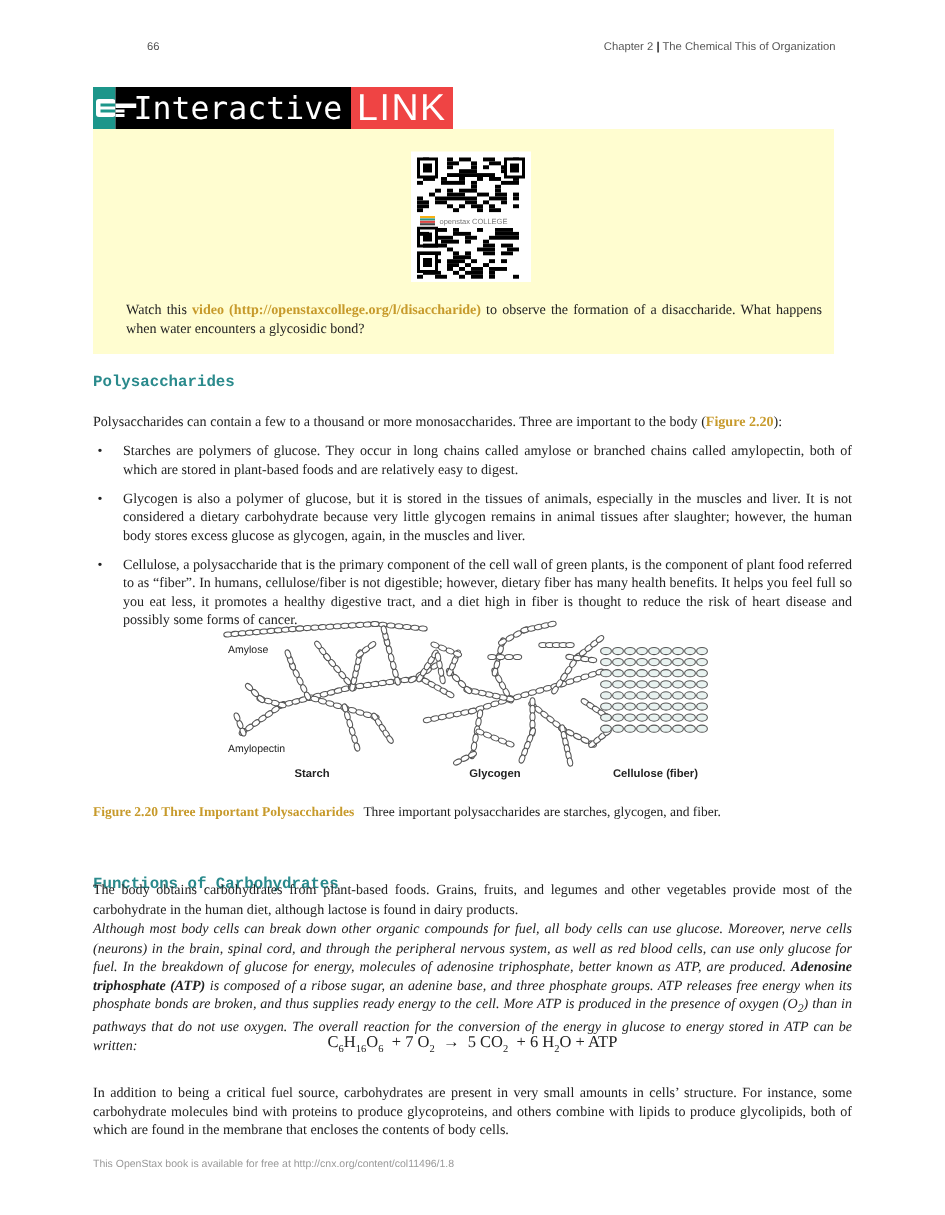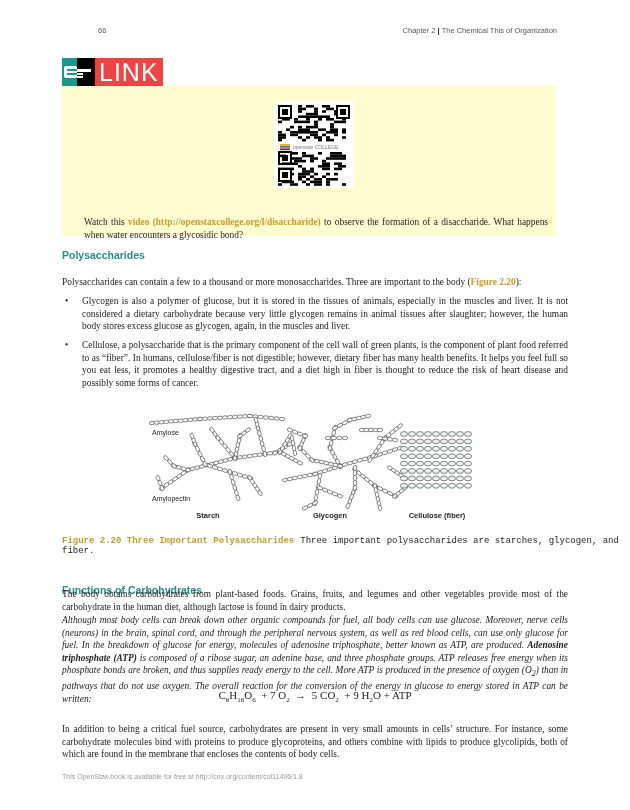--- a/index.html
+++ b/index.html
@@ -9,34 +9,34 @@
   .hdr .bar { font-weight: bold; color: #222; }
 
   .il-banner { left: 62px; top: 58px; height: 28px; display: flex; }
   .il-hand { width: 15px; height: 28px; background: #1c968a; display:flex; align-items:center; justify-content:center; }
   .il-black { background: #000; color: #fff; font-family: "DejaVu Sans Mono", monospace; font-size: 21px; height: 28px; line-height: 28px; padding: 0 6px 0 12px; position: relative; }
   .il-black .handglyph { position:absolute; left:-14px; top:0; width:28px; height:28px; }
   .il-link { background: #ef4444; color: #fff; font-family: "Liberation Sans", sans-serif; font-size: 25px; height: 28px; line-height: 29px; padding: 0 4px; letter-spacing: 1px; }
 
   .il-box { left: 62px; top: 86px; width: 494px; height: 150px; background: #fffdd0; }
   .qr { left: 274px; top: 101px; width: 80px; height: 87px; background: #fff; }
-  .il-text { left: 84px; top: 216px; width: 464px; font-size: 9.4px; line-height: 13px; text-align: justify; }
+  .il-text { left: 84px; top: 201px; width: 464px; font-size: 9.4px; line-height: 13px; text-align: justify; }
   .link { color: #c79a2b; font-weight: bold; }
 
-  .h2 { font-family: Liberation Sans, sans-serif; font-size: 10.5px; font-weight: bold; color: #2a8a8c; }
+  .h2 { font-family: Liberation Mono, monospace; font-size: 10.5px; font-weight: bold; color: #2a8a8c; }
   .p { font-size: 9.4px; line-height: 12.5px; text-align: justify; margin-top: 10px; }
   ul.bullets { margin: 0; padding: 0; list-style: none; }
   ul.bullets li { position: relative; padding-left: 20px; margin-bottom: 6.5px; }
   ul.bullets li::before { content: "•"; position: absolute; left: 3px; top: 0; }
 
   .fig { left: 140px; top: 408px; width: 360px; height: 116px; }
   .figlbl { font-family: "Liberation Sans", sans-serif; font-size: 7px; fill: #222; }
   .figttl { font-family: "Liberation Sans", sans-serif; font-size: 7.5px; font-weight: bold; fill: #222; }
 
-  .caption { left: 62px; top: 536px; font-family: Liberation Mono, monospace; font-size: 9px; }
+  .caption { left: 62px; top: 536px; font-family: Liberation Serif, serif; font-size: 9px; }
   .caption .cap-title { color: #c79a2b; font-weight: bold; margin-right: 6px; }
 
   .equation { left: 62px; width: 506px; text-align: center; top: 689px; font-family: "Liberation Serif", serif; font-size: 11px; }
   .equation sub { font-size: 7px; }
 
   .footer { left: 62px; top: 773px; font-family: "Liberation Sans", sans-serif; font-size: 7px; color: #999; }
 </style>
 </head>
 <body>
 
@@ -54,20 +54,21 @@
         <rect x="5" y="11" width="10" height="2" fill="#1c968a"></rect>
         <rect x="5" y="15" width="10" height="2" fill="#1c968a"></rect>
       </svg>
   </div>
   <div class="il-black">
     <svg class="handglyph" viewBox="0 0 28 28">
         <rect x="14" y="11" width="14" height="3" fill="#fff"></rect>
         <rect x="14" y="15" width="6" height="2" fill="#fff"></rect>
         <rect x="14" y="18" width="6" height="2" fill="#fff"></rect>
       </svg>
+    <span>Interactive</span>
   </div>
   <div class="il-link">LINK</div>
 </div>
 
 <div class="abs il-box"></div>
 
 <div class="abs qr">
   <svg id="qr-svg" width="80" height="87" viewBox="0 0 80 87">
       <rect x="8" y="4" width="4" height="2.6" fill="#000"></rect>
       <rect x="24" y="4" width="4" height="2.6" fill="#000"></rect>
@@ -289,20 +290,21 @@
 <div class="abs il-text">
   <span>Watch this </span><span class="link">video (http://openstaxcollege.org/l/disaccharide)</span><span> to observe the formation of a disaccharide. What happens when water encounters a glycosidic bond?</span>
 </div>
 
 <div class="abs h2" style="left:62px; top:249px;">Polysaccharides</div>
 <div class="abs p" style="left:62px; top:266px; width:506px;">
   <span>Polysaccharides can contain a few to a thousand or more monosaccharides. Three are important to the body (</span><span class="link">Figure 2.20</span><span>):</span>
 </div>
 <div class="abs p" style="left:62px; top:285px; width:506px;">
   <ul class="bullets">
+    <li>Starches are polymers of glucose. They occur in long chains called amylose or branched chains called amylopectin, both of which are stored in plant-based foods and are relatively easy to digest.</li>
     <li>Glycogen is also a polymer of glucose, but it is stored in the tissues of animals, especially in the muscles and liver. It is not considered a dietary carbohydrate because very little glycogen remains in animal tissues after slaughter; however, the human body stores excess glucose as glycogen, again, in the muscles and liver.</li>
     <li>Cellulose, a polysaccharide that is the primary component of the cell wall of green plants, is the component of plant food referred to as “fiber”. In humans, cellulose/fiber is not digestible; however, dietary fiber has many health benefits. It helps you feel full so you eat less, it promotes a healthy digestive tract, and a diet high in fiber is thought to reduce the risk of heart disease and possibly some forms of cancer.</li>
   </ul>
 </div>
 
 <div class="abs fig">
   <svg id="fig-svg" width="360" height="116" viewBox="0 0 360 116">
     <g id="fig-chains">
         <ellipse cx="12" cy="15" rx="2.8" ry="1.7" fill="#fff" stroke="#555" stroke-width="0.7" transform="rotate(-4.763641690726177 12 15)"></ellipse>
         <ellipse cx="16.8" cy="14.6" rx="2.8" ry="1.7" fill="#fff" stroke="#555" stroke-width="0.7" transform="rotate(-4.763641690726177 16.8 14.6)"></ellipse>
@@ -673,18 +675,18 @@
 <div class="abs p" style="left:62px; top:578px; width:506px;">The body obtains carbohydrates from plant-based foods. Grains, fruits, and legumes and other vegetables provide most of the carbohydrate in the human diet, although lactose is found in dairy products.</div>
 <div class="abs p" style="left:62px; top:604px; width:506px;font-style:italic;">
   <span>Although most body cells can break down other organic compounds for fuel, all body cells can use glucose. Moreover, nerve cells (neurons) in the brain, spinal cord, and through the peripheral nervous system, as well as red blood cells, can use only glucose for fuel. In the breakdown of glucose for energy, molecules of adenosine triphosphate, better known as ATP, are produced. </span><b>Adenosine triphosphate (ATP)</b><span> is composed of a ribose sugar, an adenine base, and three phosphate groups. ATP releases free energy when its phosphate bonds are broken, and thus supplies ready energy to the cell. More ATP is produced in the presence of oxygen (O</span><sub>2</sub><span>) than in pathways that do not use oxygen. The overall reaction for the conversion of the energy in glucose to energy stored in ATP can be written:</span>
 </div>
 
 <div class="abs equation">
   <span>C</span><sub>6</sub><span>H</span><sub>16</sub><span>O</span><sub>6</sub>
   &nbsp;<span>+ 7 O</span><sub>2</sub>
   &nbsp;<span>→</span>&nbsp;
   <span>5 CO</span><sub>2</sub>
-  &nbsp;<span>+ 9 H</span><sub>2</sub><span>O + ATP</span>
+  &nbsp;<span>+ 6 H</span><sub>2</sub><span>O + ATP</span>
 </div>
 
 <div class="abs p" style="left:62px; top:713px; width:506px;">In addition to being a critical fuel source, carbohydrates are present in very small amounts in cells’ structure. For instance, some carbohydrate molecules bind with proteins to produce glycoproteins, and others combine with lipids to produce glycolipids, both of which are found in the membrane that encloses the contents of body cells.</div>
 
 <div class="abs footer">This OpenStax book is available for free at http://cnx.org/content/col11496/1.8</div>
 
 </body></html>

